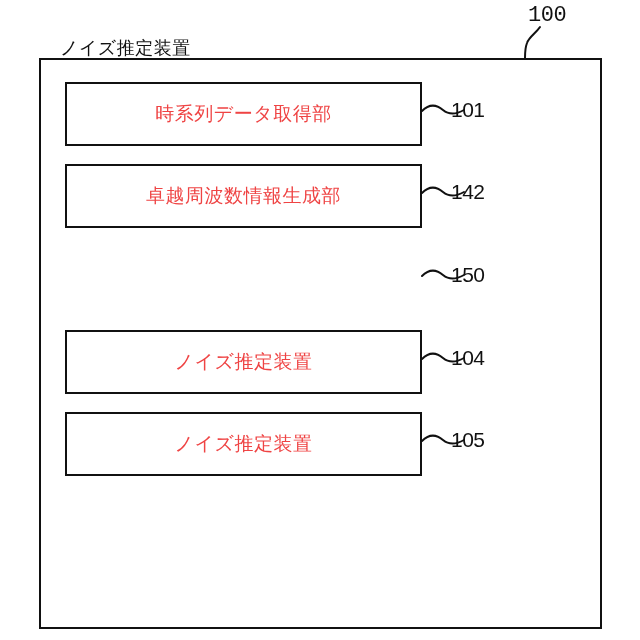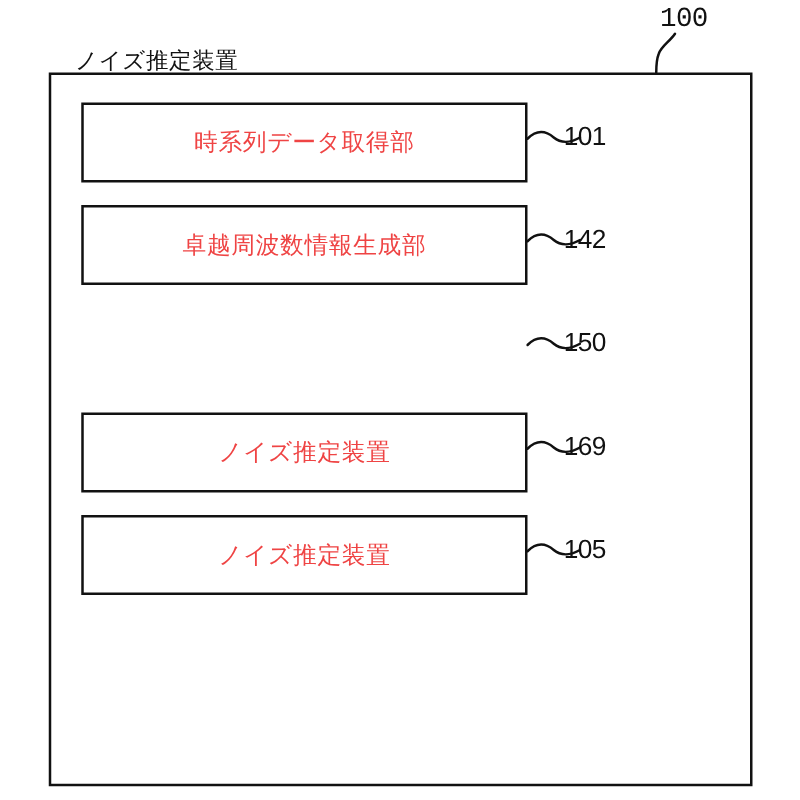--- a/index.html
+++ b/index.html
@@ -117,21 +117,21 @@
 
   <svg class="tilde-svg" style="top:267px" viewBox="0 0 44 16">
     <path d="M1,9 C8,2 15,2 22,8 C28,13 36,12 43,8"></path>
   </svg>
   <div class="refnum" style="top:264px">150</div>
 
   <div class="block" style="top:330px">ノイズ推定装置</div>
   <svg class="tilde-svg" style="top:350px" viewBox="0 0 44 16">
     <path d="M1,9 C8,2 15,2 22,8 C28,13 36,12 43,8"></path>
   </svg>
-  <div class="refnum" style="top:347px">169</div>
+  <div class="refnum" style="top:347px">104</div>
 
   <div class="block" style="top:412px">ノイズ推定装置</div>
   <svg class="tilde-svg" style="top:432px" viewBox="0 0 44 16">
     <path d="M1,9 C8,2 15,2 22,8 C28,13 36,12 43,8"></path>
   </svg>
   <div class="refnum" style="top:429px">105</div>
 
 </div>
 
 </body></html>

